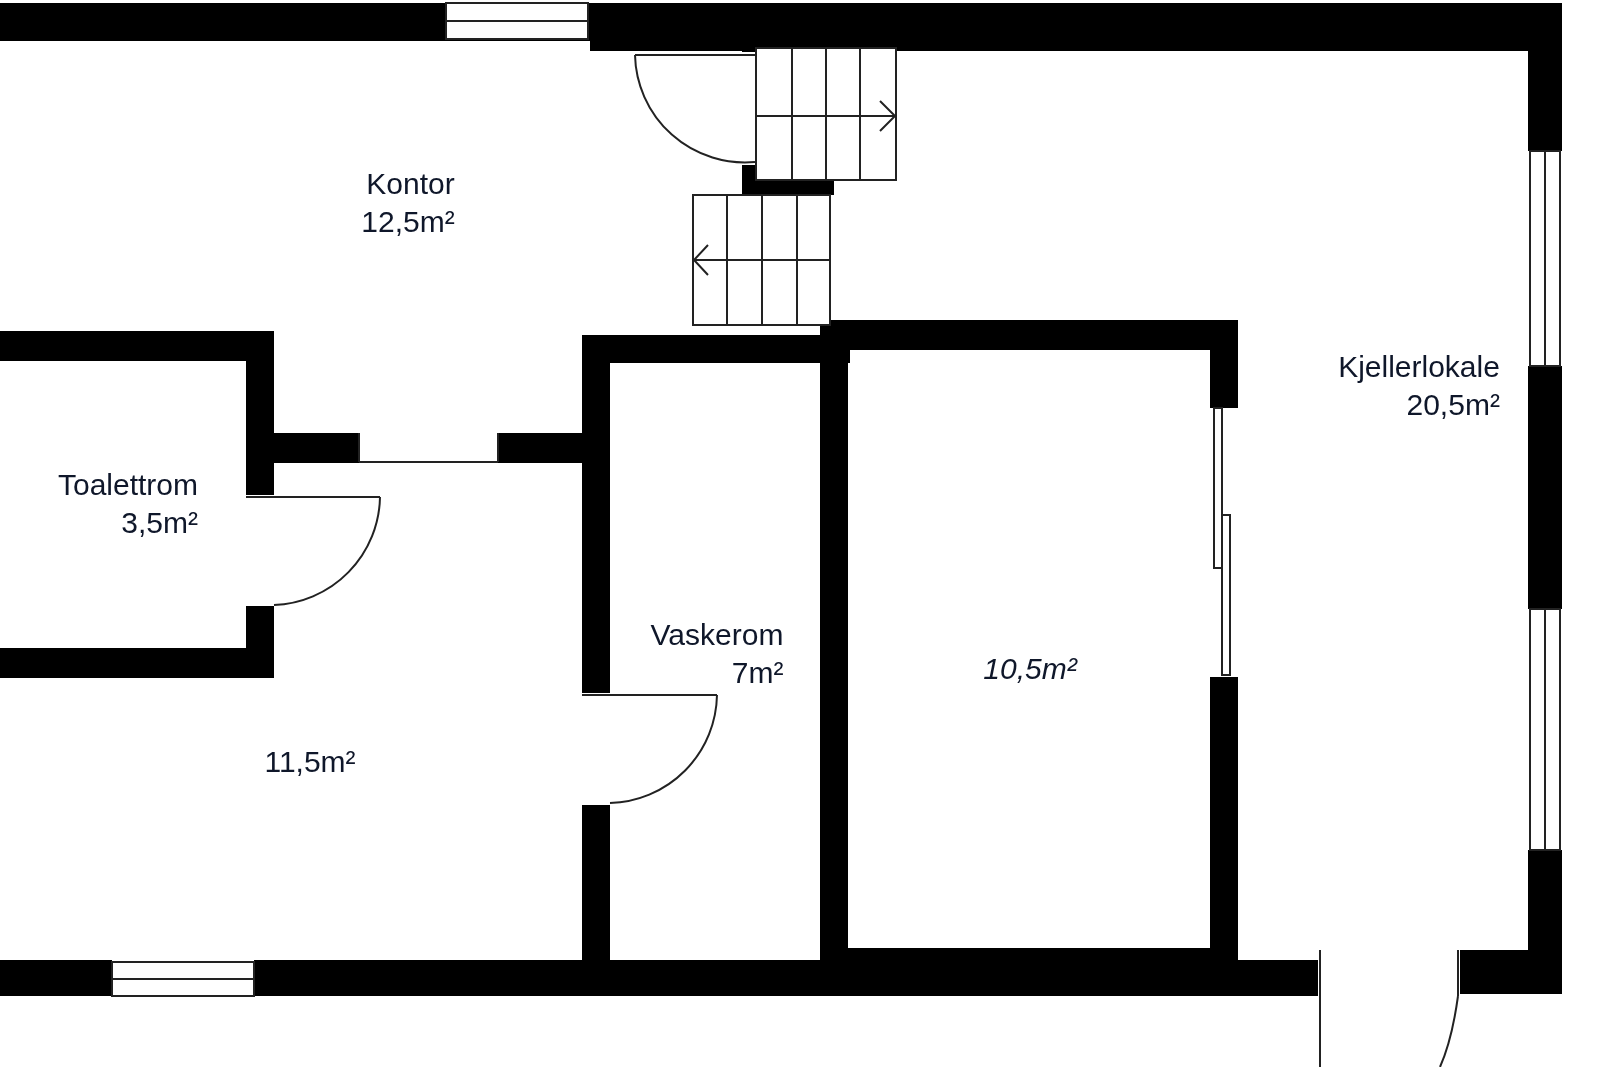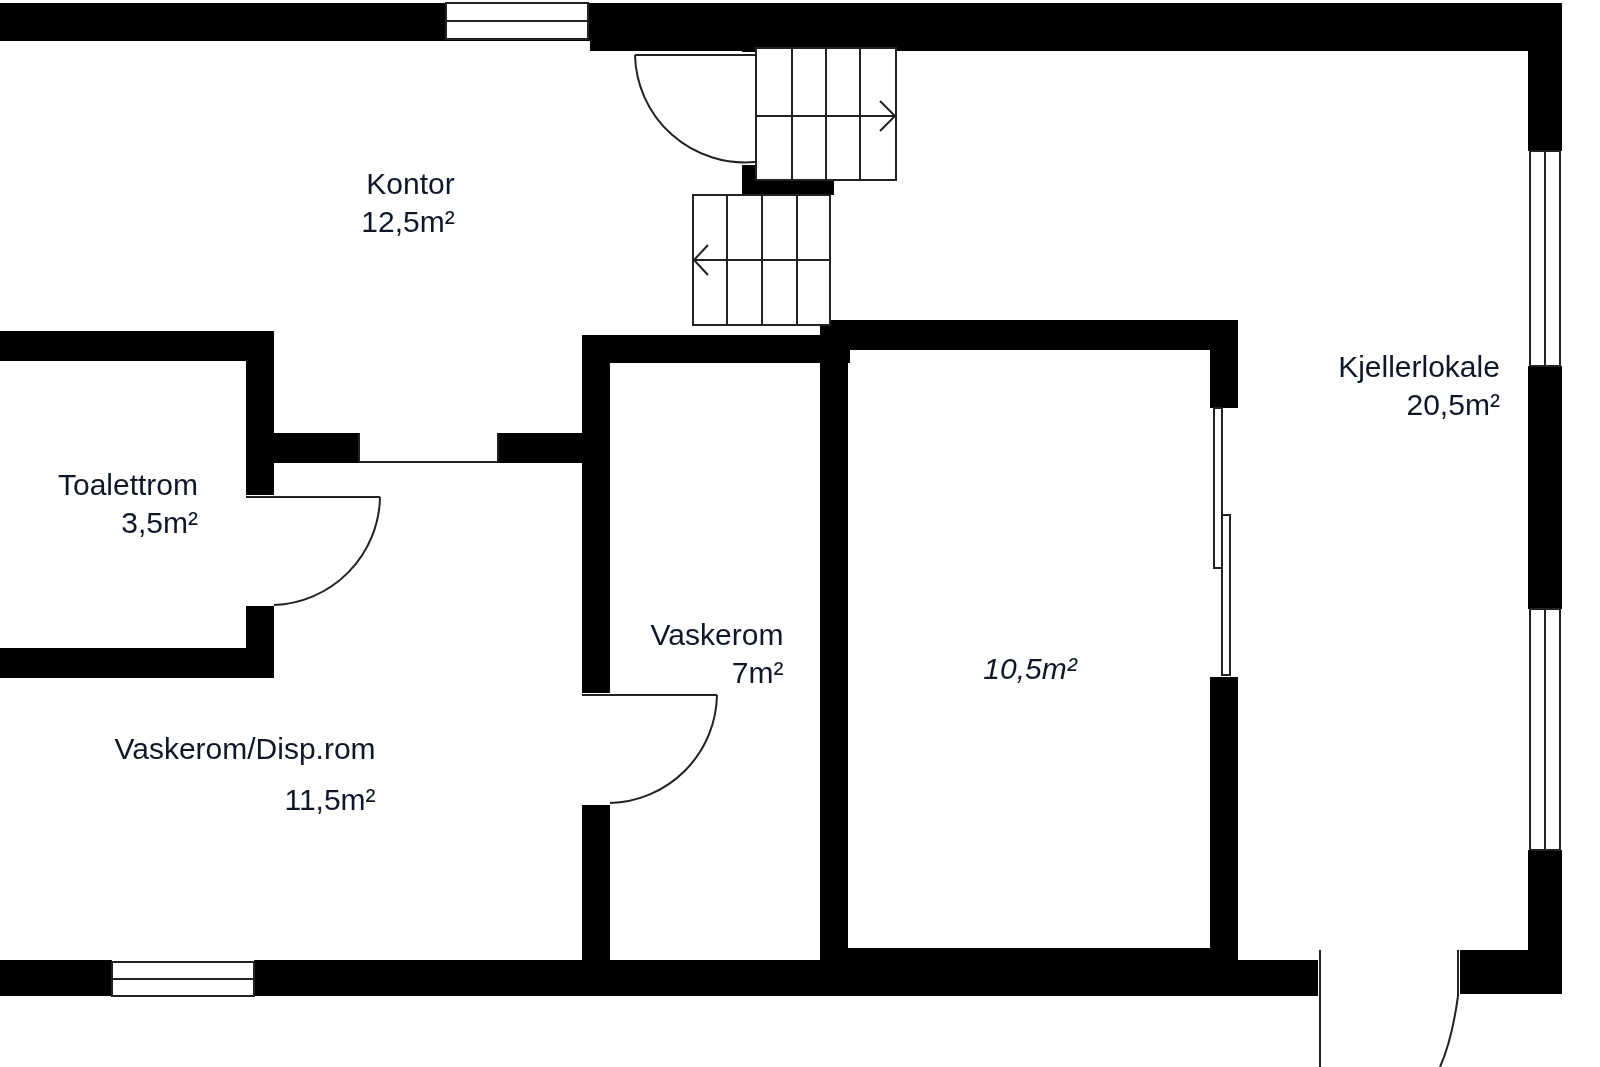--- a/index.html
+++ b/index.html
@@ -98,21 +98,20 @@
 
 <div class="label" style="left:408px;top:165px;">
   <div>Kontor</div>
   <div>12,5m²</div>
 </div>
 <div class="label" style="left:108px;top:466px;margin-left:20px;">
   <div>Toalettrom</div>
   <div>3,5m²</div>
 </div>
 <div class="label" style="left:245px;top:730px;">
-  <div>Vaskerom/Disp.rom</div>
   <div style="padding-left:130px;margin-top:13px;">11,5m²</div>
 </div>
 <div class="label" style="left:717px;top:616px;">
   <div>Vaskerom</div>
   <div>7m²</div>
 </div>
 <div class="label" style="left:1030px;top:650px;font-style:italic;">
   <div>10,5m²</div>
 </div>
 <div class="label" style="left:1395px;top:348px;margin-left:24px;">

